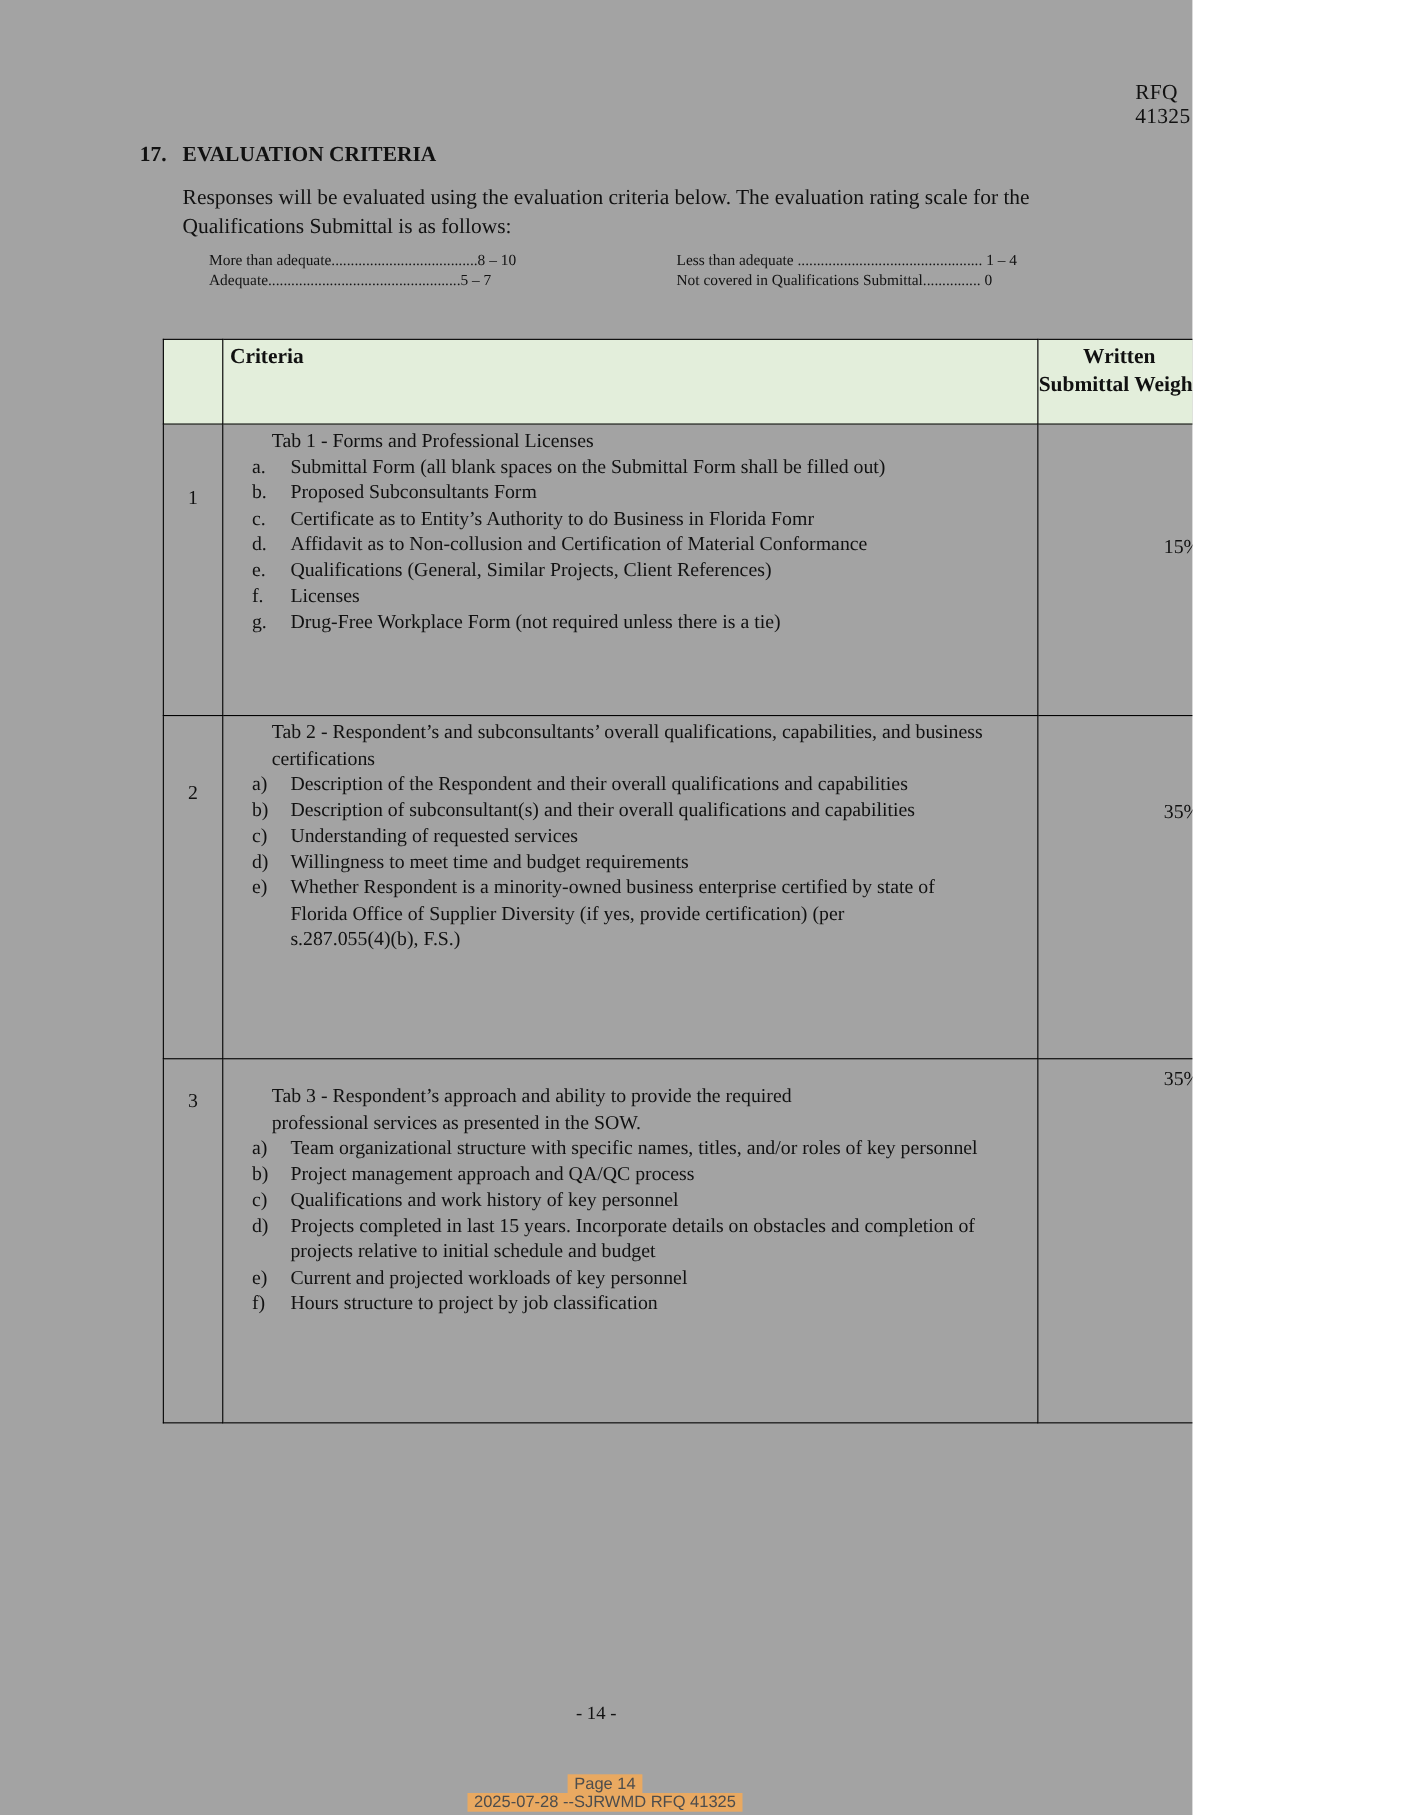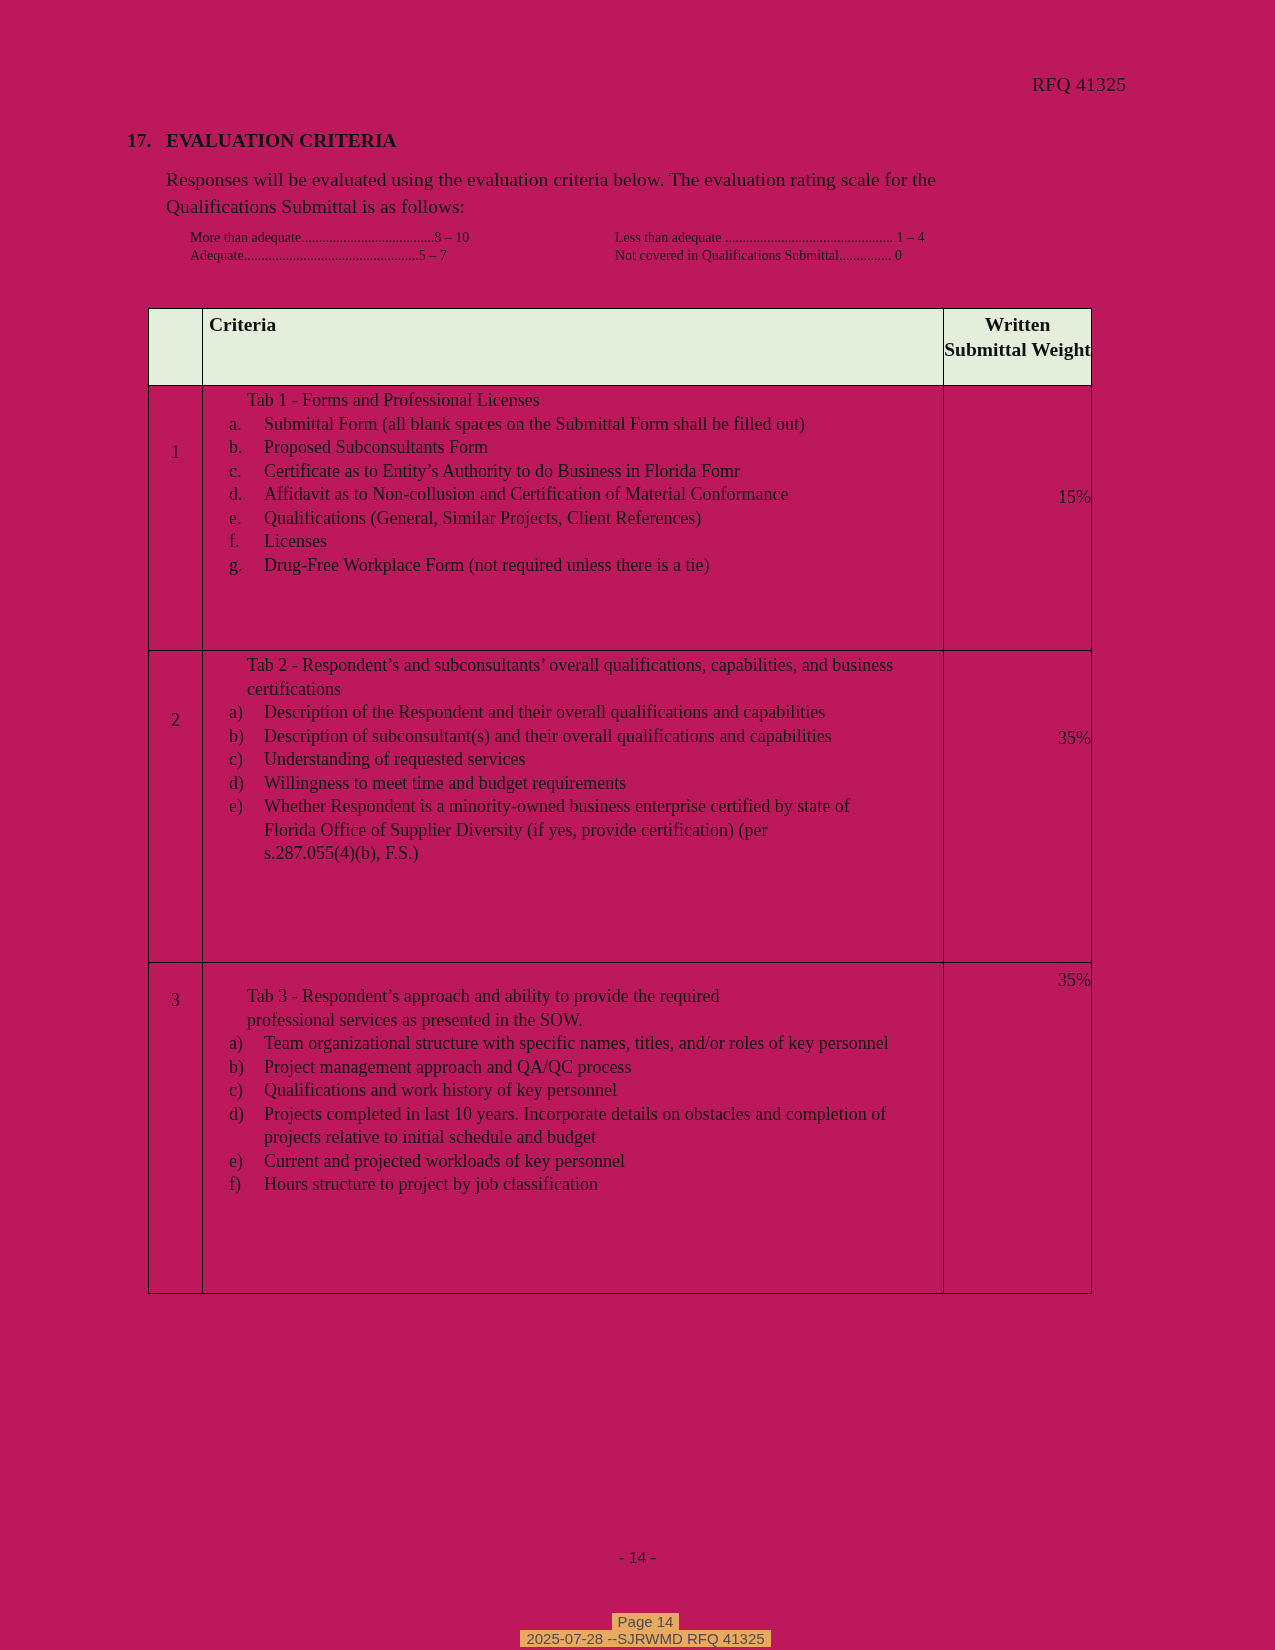--- a/index.html
+++ b/index.html
@@ -5,22 +5,22 @@
   :root{
     --header-fill:#e3eedb;
     --stamp-fill:#e9a961;
     --stamp-text:#4d4d4d;
     --ink:#111;
   }
   *{margin:0;padding:0;box-sizing:border-box;}
   html,body{background:#fff;}
   .page{
     position:relative;
-    width:1275px;height:1650px;
-    background:#be185d;
+    width:1084px;height:1650px;
+    background:#a3a3a3;
     font-family:"Liberation Serif", serif;
     color:var(--ink);
     overflow:hidden;
   }
   
   .header-ref{
     position:absolute;top:74px;left:1032px;
     font-size:19.5px;letter-spacing:.3px;
   }
   
@@ -201,21 +201,21 @@
               <div class="item">
                 <span class="marker">b)</span>
                 <span class="text">Project management approach and QA/QC process</span>
               </div>
               <div class="item">
                 <span class="marker">c)</span>
                 <span class="text">Qualifications and work history of key personnel</span>
               </div>
               <div class="item">
                 <span class="marker">d)</span>
-                <span class="text">Projects completed in last 10 years. Incorporate details on obstacles and completion of projects relative to initial schedule and budget</span>
+                <span class="text">Projects completed in last 15 years. Incorporate details on obstacles and completion of projects relative to initial schedule and budget</span>
               </div>
               <div class="item">
                 <span class="marker">e)</span>
                 <span class="text">Current and projected workloads of key personnel</span>
               </div>
               <div class="item">
                 <span class="marker">f)</span>
                 <span class="text">Hours structure to project by job classification</span>
               </div>
             </div>

